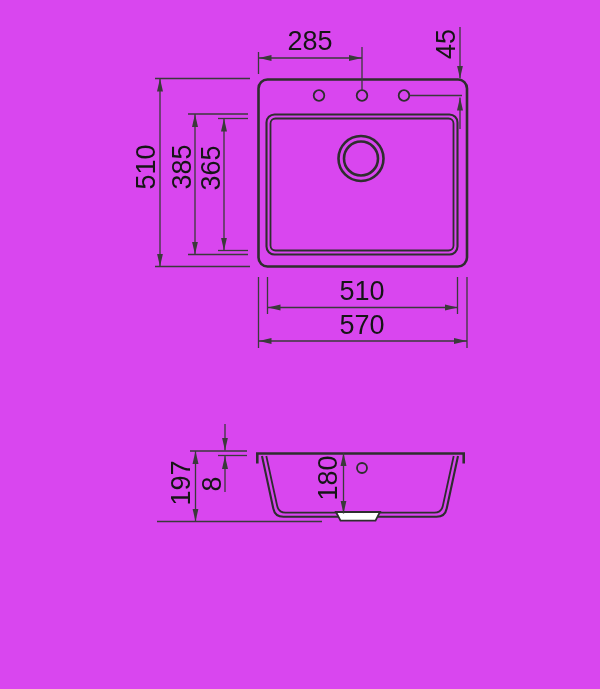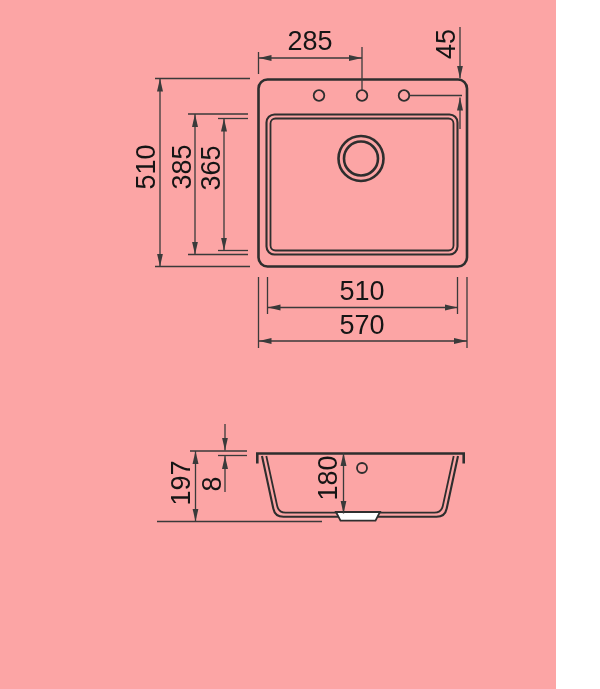--- a/index.html
+++ b/index.html
@@ -1,16 +1,16 @@
 <!DOCTYPE html>
 <html><head>
 <meta charset="utf-8">
 <style>
   html,body{margin:0;padding:0;background:#ffffff;}
-  .stage{position:relative;width:556px;height:689px;background:#fca5a5;overflow:hidden;}
+  .stage{position:relative;width:600px;height:689px;background:#d946ef;overflow:hidden;}
   svg{display:block;}
   .ol   {stroke:#2e2e2e;stroke-width:2.6;fill:none;}
   .ol2  {stroke:#2e2e2e;stroke-width:2.1;fill:none;}
   .ol3  {stroke:#2e2e2e;stroke-width:1.8;fill:none;}
   .dim  {stroke:#3a3a3a;stroke-width:1.3;fill:none;}
   .notch{stroke:#2e2e2e;stroke-width:1.8;fill:#ffffff;}
   text{font-family:"Liberation Sans","DejaVu Sans",sans-serif;font-size:27px;fill:#151515;}
 </style>
 </head>
 <body>

